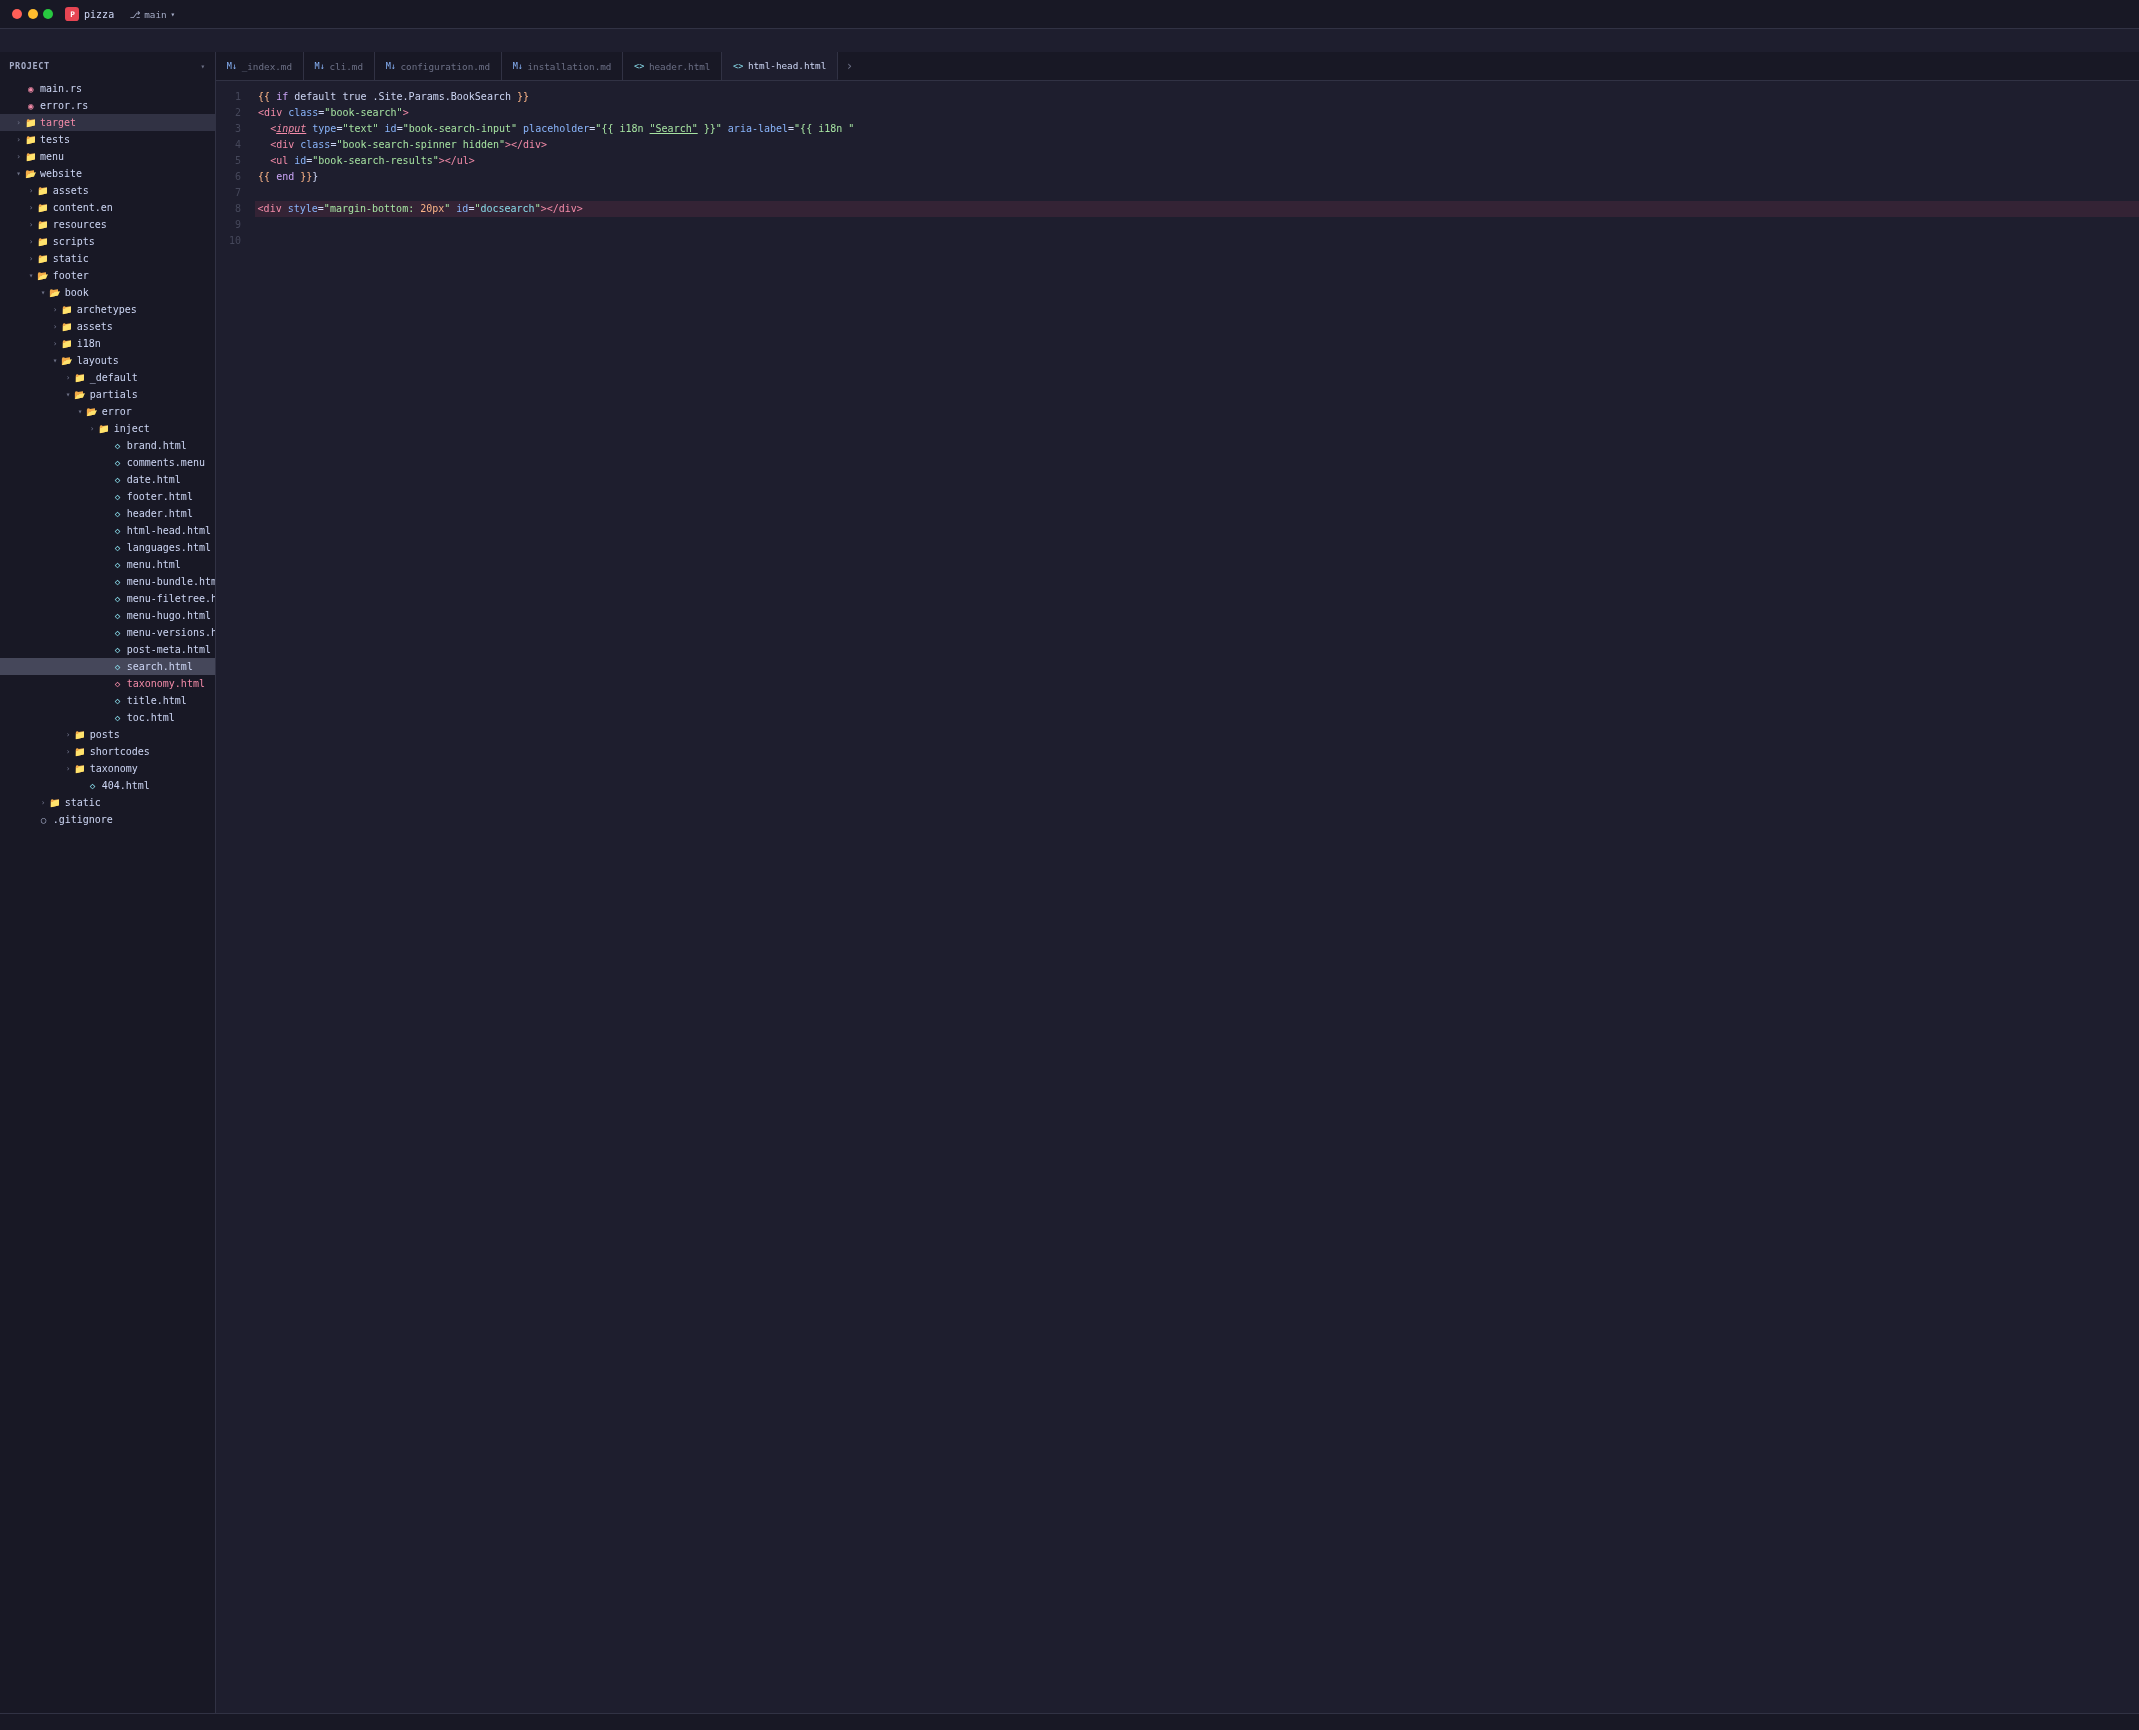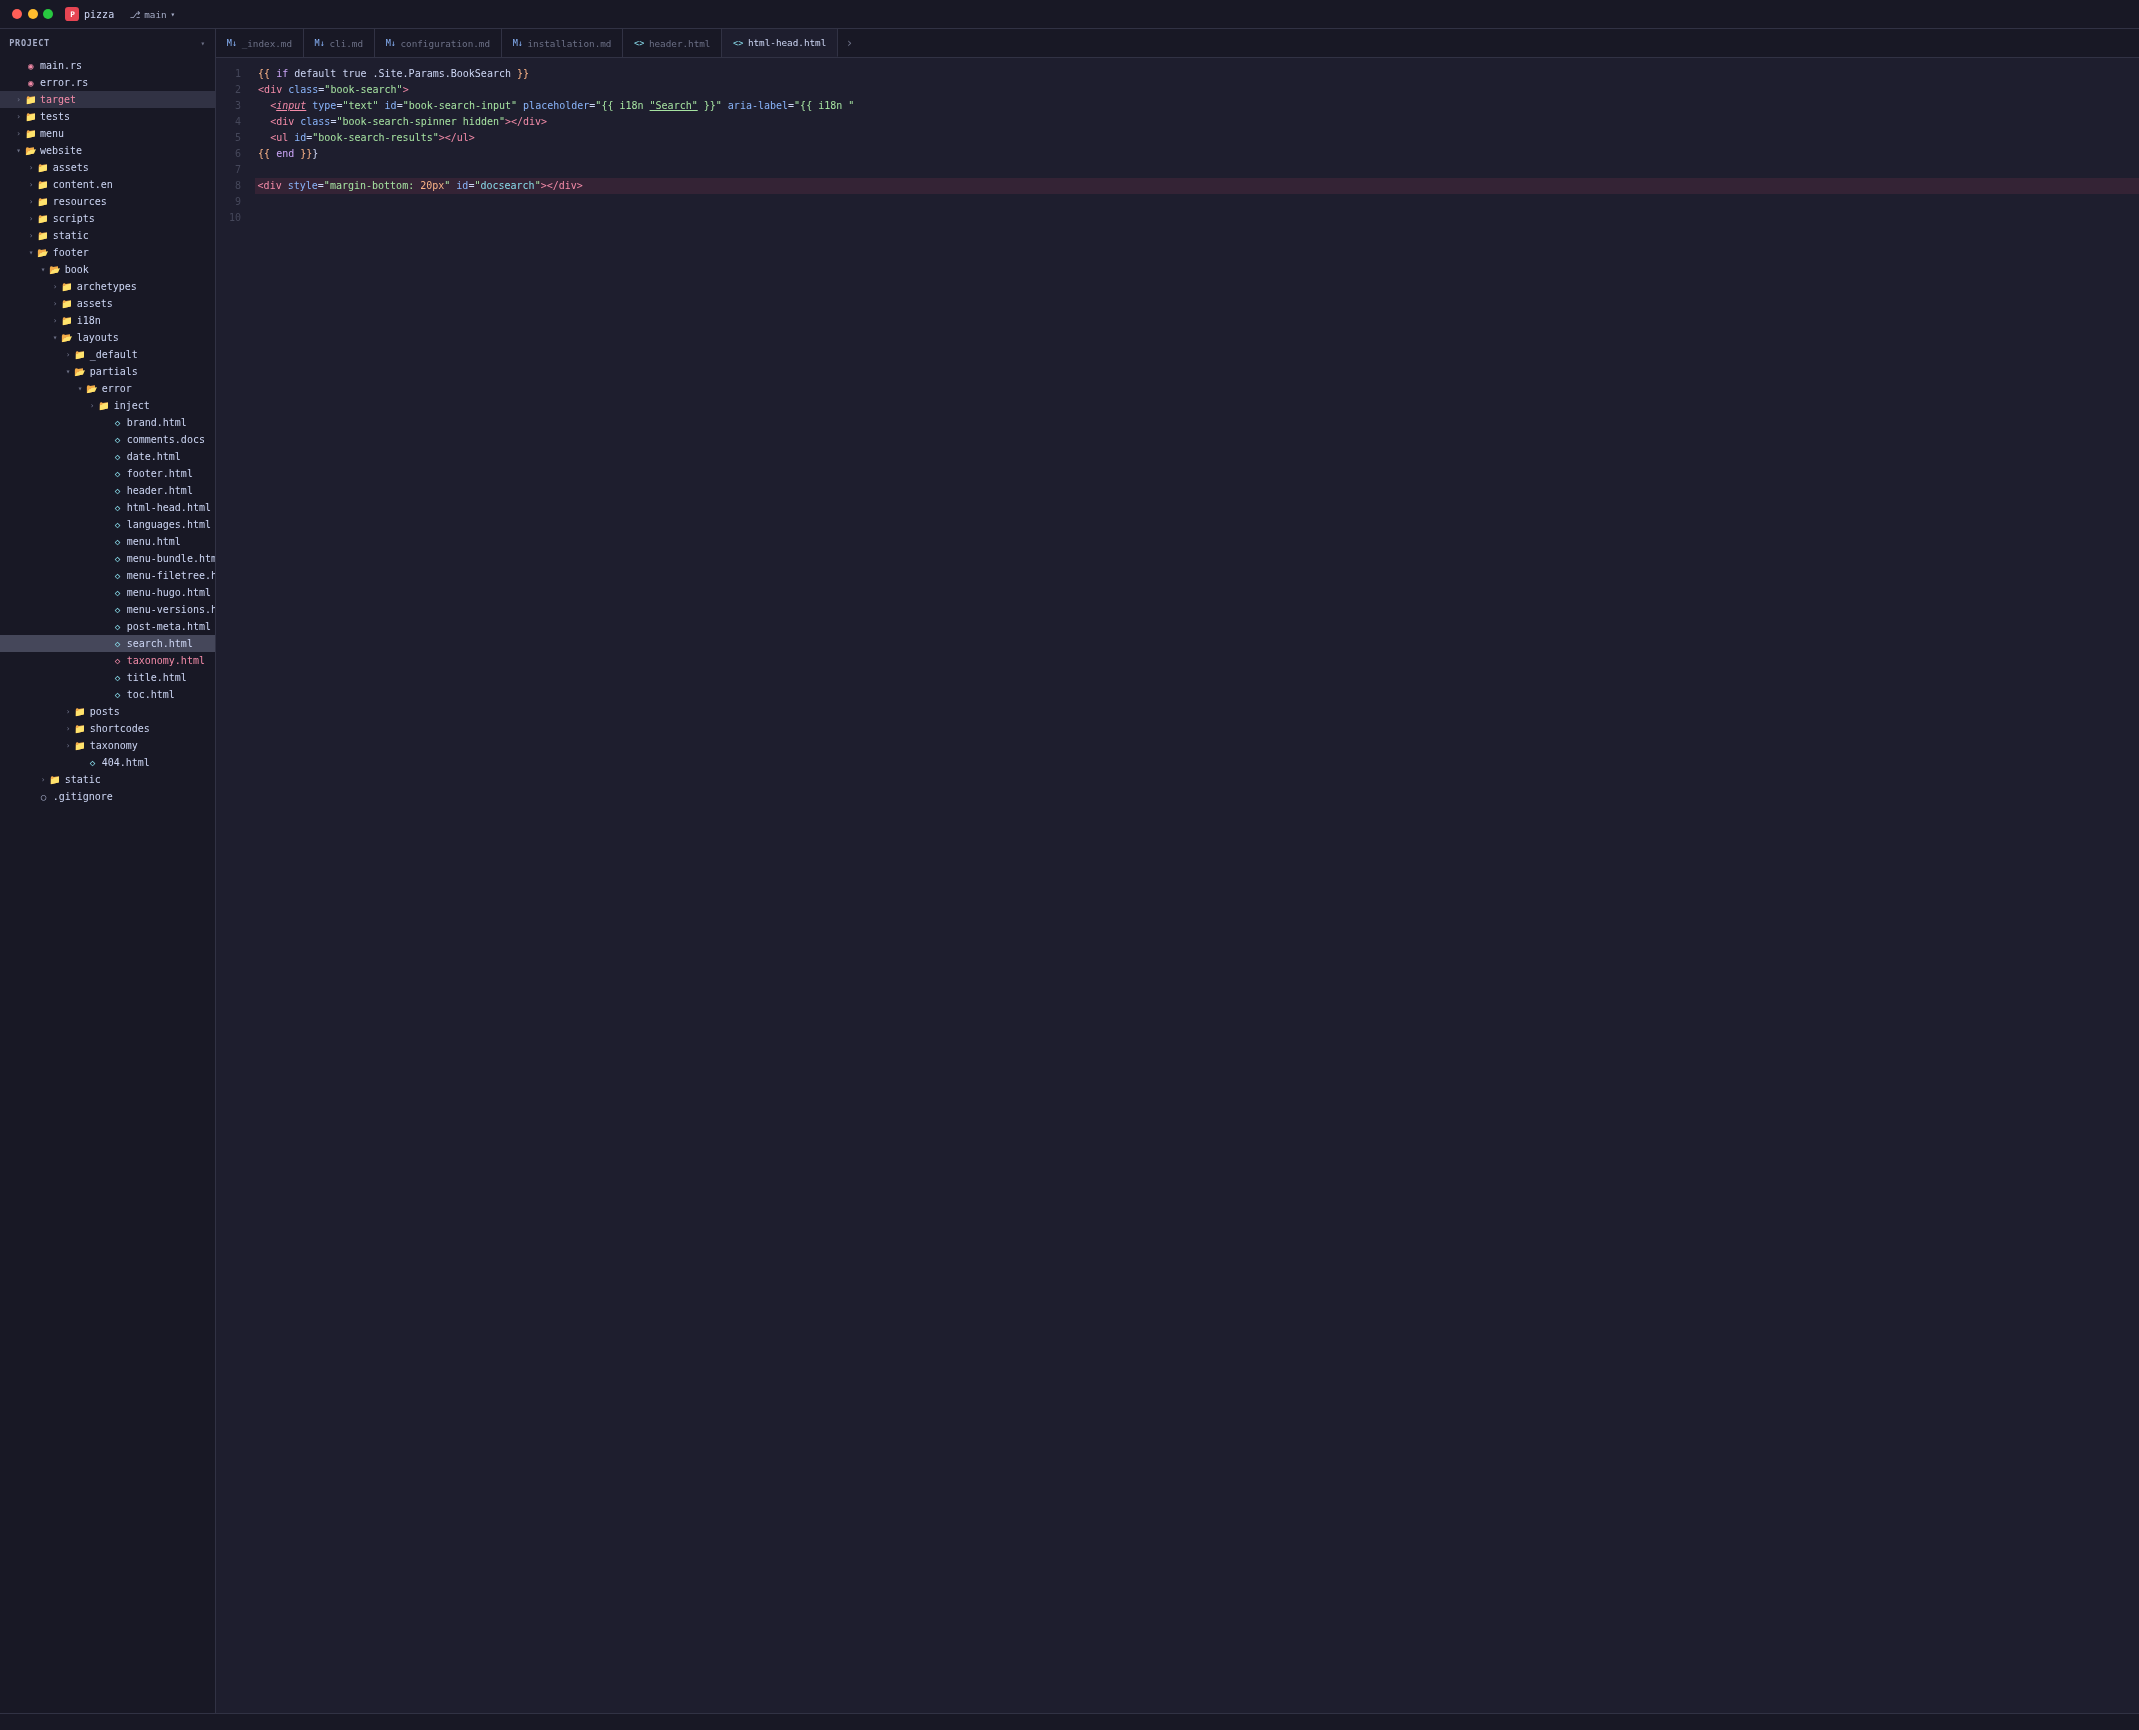--- a/index.html
+++ b/index.html
@@ -70,20 +70,21 @@
     .branch-icon {
       color: #a6adc8;
       font-size: 9.3px;
     }
 
     
     .main-layout {
       display: flex;
       flex: 1;
       overflow: hidden;
+      margin-top: 23px;
     }
 
     
     .sidebar {
       width: 216px;
       background: #181825;
       border-right: 0.8px solid #313244;
       display: flex;
       flex-direction: column;
       overflow: hidden;
@@ -452,21 +453,21 @@
         <span class="tree-indent" style="width:99px;"></span>
         <span class="tree-arrow empty"></span>
         <span class="tree-icon file-html">◇</span>
         <span class="tree-label">brand.html</span>
       </div>
 
       <div class="tree-item">
         <span class="tree-indent" style="width:99px;"></span>
         <span class="tree-arrow empty"></span>
         <span class="tree-icon file-html">◇</span>
-        <span class="tree-label">comments.docs</span>
+        <span class="tree-label">comments.menu</span>
       </div>
 
       <div class="tree-item">
         <span class="tree-indent" style="width:99px;"></span>
         <span class="tree-arrow empty"></span>
         <span class="tree-icon file-html">◇</span>
         <span class="tree-label">date.html</span>
       </div>
 
       <div class="tree-item">

